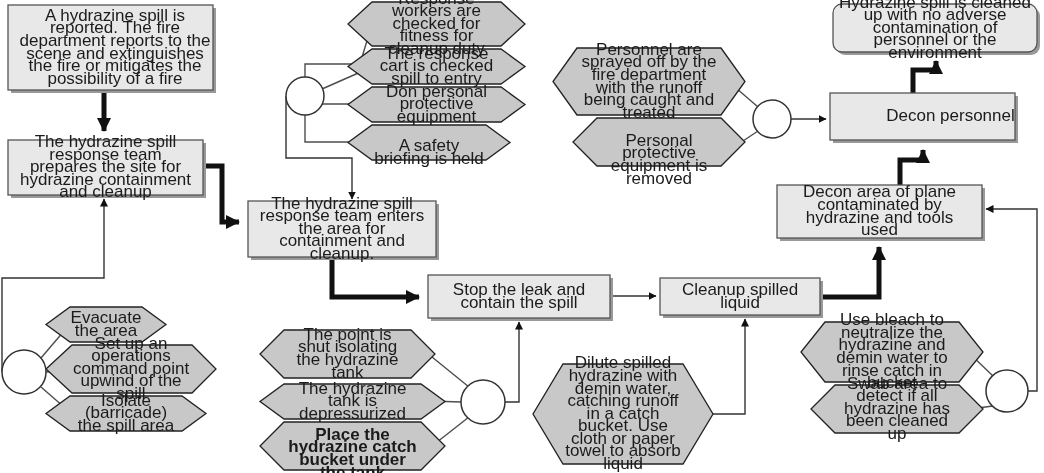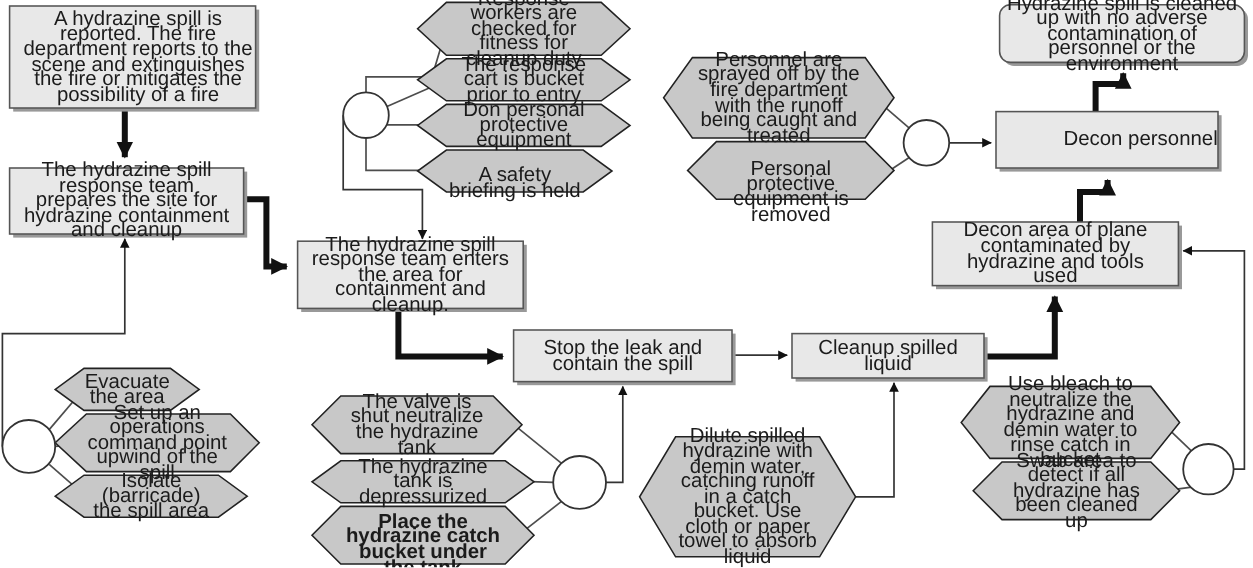--- a/index.html
+++ b/index.html
@@ -152,25 +152,25 @@
 
   <div class="node-label box-label" style="left:830px;top:93px;width:185px;height:47px;margin-left:28px;">Decon personnel</div>
 
   <div class="node-label box-label" style="left:833px;top:4px;width:204px;height:48px;padding:16px 6px;">Hydrazine spill is cleaned up with no adverse contamination of personnel or the environment</div>
 
   <div class="node-label hex-label" style="left:46px;top:307px;width:120px;height:35px;">Evacuate the area</div>
   <div class="node-label hex-label" style="left:46px;top:345px;width:170px;height:48px;">Set up an operations command point upwind of the spill</div>
   <div class="node-label hex-label" style="left:46px;top:396px;width:160px;height:35px;">Isolate (barricade) the spill area</div>
 
   <div class="node-label hex-label" style="left:348px;top:2px;width:177px;height:44px;">Response workers are checked for fitness for cleanup duty</div>
-  <div class="node-label hex-label" style="left:348px;top:49px;width:177px;height:35px;">The response cart is bucket prior to entry</div>
+  <div class="node-label hex-label" style="left:348px;top:49px;width:177px;height:35px;">The response cart is checked spill to entry</div>
   <div class="node-label hex-label" style="left:348px;top:87px;width:177px;height:35px;">Don personal protective equipment</div>
   <div class="node-label hex-label" style="left:348px;top:135px;width:162px;height:35px;">A safety briefing is held</div>
 
-  <div class="node-label hex-label" style="left:260px;top:330px;width:175px;height:48px;">The valve is shut neutralize the hydrazine tank</div>
+  <div class="node-label hex-label" style="left:260px;top:330px;width:175px;height:48px;">The point is shut isolating the hydrazine tank</div>
   <div class="node-label hex-label" style="left:260px;top:384px;width:185px;height:35px;">The hydrazine tank is depressurized</div>
   <div class="node-label hex-label" style="left:260px;top:422px;width:185px;height:64px;font-weight:bold;">Place the hydrazine catch bucket under the tank</div>
 
   <div class="node-label hex-label" style="left:533px;top:364px;width:180px;height:100px;padding:0 30px;">Dilute spilled hydrazine with demin water, catching runoff in a catch bucket. Use cloth or paper towel to absorb liquid</div>
 
   <div class="node-label hex-label" style="left:801px;top:322px;width:182px;height:60px;">Use bleach to neutralize the hydrazine and demin water to rinse catch in bucket</div>
   <div class="node-label hex-label" style="left:811px;top:385px;width:172px;height:48px;">Swab area to detect if all hydrazine has been cleaned up</div>
 
   <div class="node-label hex-label" style="left:553px;top:48px;width:192px;height:67px;">Personnel are sprayed off by the fire department with the runoff being caught and treated</div>
   <div class="node-label hex-label" style="left:573px;top:118px;width:172px;height:48px;margin-top:18px;">Personal protective equipment is removed</div>

